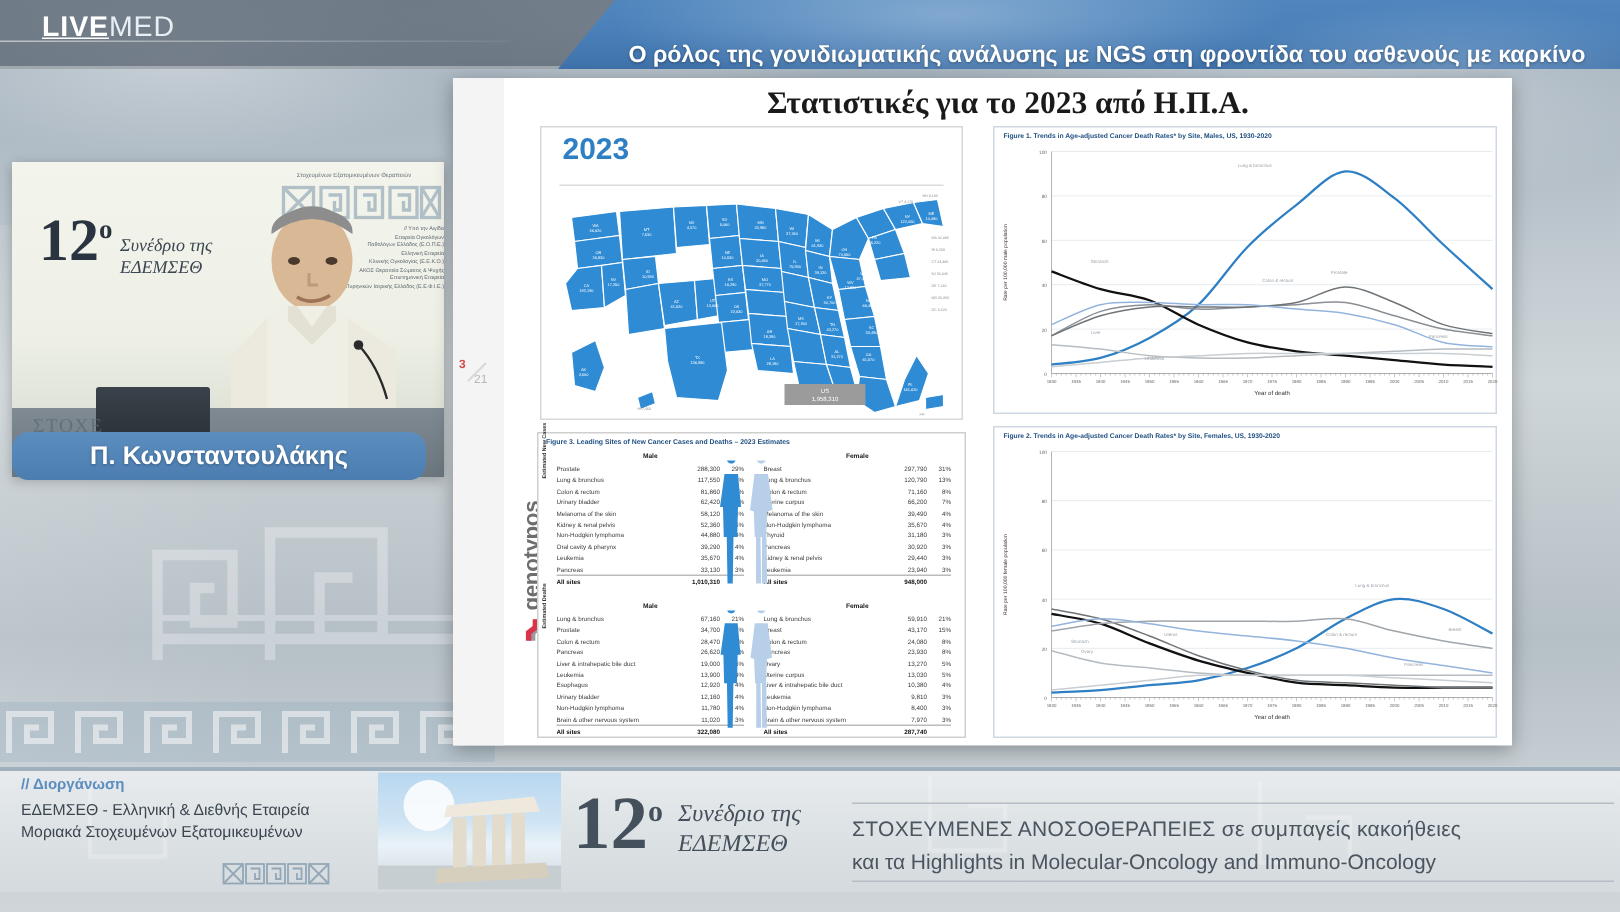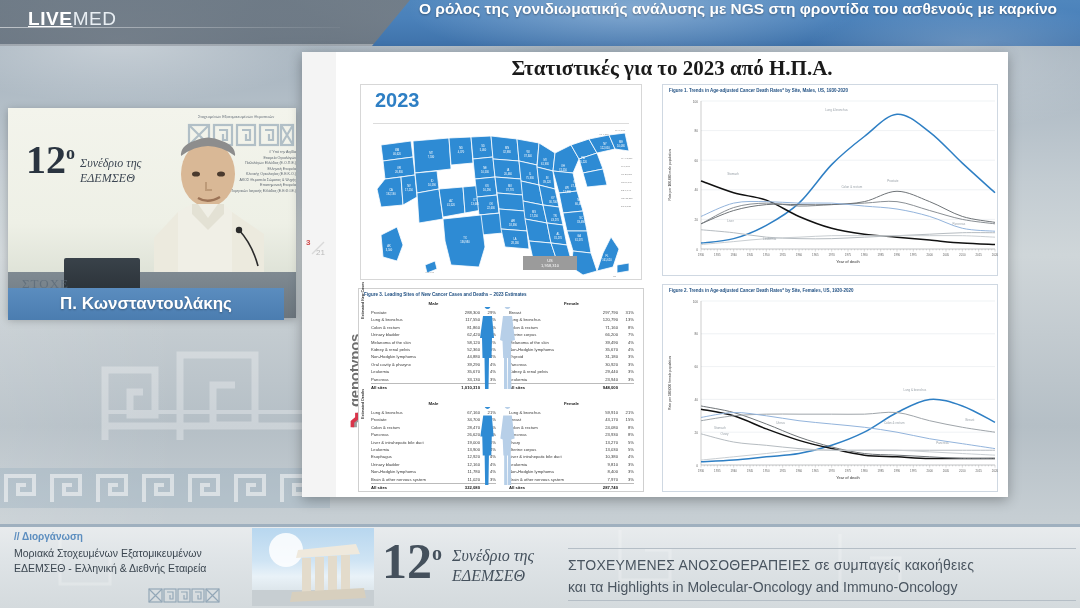--- a/index.html
+++ b/index.html
@@ -58,21 +58,21 @@
   #header-rule2 {
     position:absolute; left:0; top:44px; width:1080px; height:2px;
     background:rgba(255,255,255,.35);
   }
 
   
   #title-band {
     position:absolute; left:372px; top:0px; width:708px; height:46px;
     background:linear-gradient(180deg,#4f86bd 0%, #4a81ba 40%, #3f72aa 100%);
     clip-path:polygon(38px 0, 708px 0, 708px 46px, 0px 46px);
-    display:flex; align-items:flex-start; justify-content:center;
+    display:flex; align-items:flex-end; justify-content:center;
   }
   #title-band-photo {
     position:absolute; inset:0;
     background:
       radial-gradient(ellipse 300px 70px at 260px 10px, rgba(255,255,255,.30), rgba(255,255,255,0) 75%),
       radial-gradient(ellipse 220px 60px at 600px 46px, rgba(255,255,255,.22), rgba(255,255,255,0) 75%);
     clip-path:polygon(38px 0, 708px 0, 708px 46px, 0px 46px);
   }
   #session-title {
     position:relative;
@@ -126,21 +126,21 @@
     border-radius:2px 2px 0 0;
   }
   #vb-stoxe {
     position:absolute; left:14px; bottom:26px;
     font-size:13px; color:#5b6a78; font-family:"Liberation Serif", serif;
     letter-spacing:1px; opacity:.75;
   }
   #speaker-name-bar {
     position:absolute; left:8px; top:288px; width:276px; height:32px;
     background:linear-gradient(180deg,#5b8dbf,#4b7db0);
-    display:flex; align-items:center; justify-content:center;
+    display:flex; align-items:center; justify-content:center;border-radius:11px;
   }
   #speaker-name {
     color:#ffffff; font-size:17px; font-weight:bold;
     text-shadow:0 1px 2px rgba(0,0,0,.3);
   }
 
   
   #slide-panel {
     position:absolute; left:302px; top:52px; width:706px; height:445px;
     background:#ffffff;
@@ -234,21 +234,21 @@
   #fig2-card { left:360px; top:232px; width:336px; height:208px; }
   .fig-title {
     position:absolute; left:6px; top:3px; font-size:4.5px; color:#1f4f82; font-weight:bold;
   }
   .fig-svg { position:absolute; left:0; top:10px; width:336px; }
   #fig1-card .fig-svg { height:180px; }
   #fig2-card .fig-svg { height:196px; }
 
   
   #footer {
-    position:absolute; left:0; top:524px; width:1080px; height:84px;
+    position:absolute; left:0; top:511px; width:1080px; height:84px;
     background:linear-gradient(180deg,#e9ecee 0%, #dfe4e7 40%, #d4dadd 100%);
     overflow:hidden;
   }
   #footer-watermark {
     position:absolute; inset:0; opacity:.22;
   }
   #footer-topline { position:absolute; left:0; top:0; width:1080px; height:3px; background:#9fb0bf; }
   #org-label {
     position:absolute; left:14px; top:7px; font-size:10px; color:#5b8dbf; font-weight:bold;
   }
@@ -1113,22 +1113,22 @@
   <svg id="footer-watermark" viewBox="0 0 1080 84" preserveAspectRatio="none">
     <g fill="none" stroke="#ffffff" stroke-width="3">
       <path d="M60 10 L60 60 L110 60 L110 30 L85 30"></path>
       <path d="M620 6 L620 56 L670 56 L670 26 L645 26"></path>
       <path d="M840 10 L840 64 L900 64 L900 34 L870 34"></path>
     </g>
   </svg>
 
   <div id="org-label">// Διοργάνωση</div>
   <div id="org-lines">
+    <div>ΕΔΕΜΣΕΘ - Ελληνική &amp;  Διεθνής Εταιρεία</div>
     <div>Μοριακά Στοχευμένων Εξατομικευμένων</div>
-    <div>ΕΔΕΜΣΕΘ - Ελληνική &amp;  Διεθνής Εταιρεία</div>
   </div>
 
   <svg id="footer-meander" viewBox="0 0 72 15">
     <g fill="none" stroke="#7d96aa" stroke-width="1.2">
       <rect x="1" y="1" width="13" height="13"></rect>
         <path d="M1 1 L14 14 M14 1 L1 14"></path>
       <rect x="16" y="1" width="12" height="13"></rect>
         <path d="M19 4 L25 4 L25 11 L22 11 L22 7"></path>
       <rect x="30" y="1" width="12" height="13"></rect>
         <path d="M33 4 L39 4 L39 11 L36 11 L36 7"></path>

